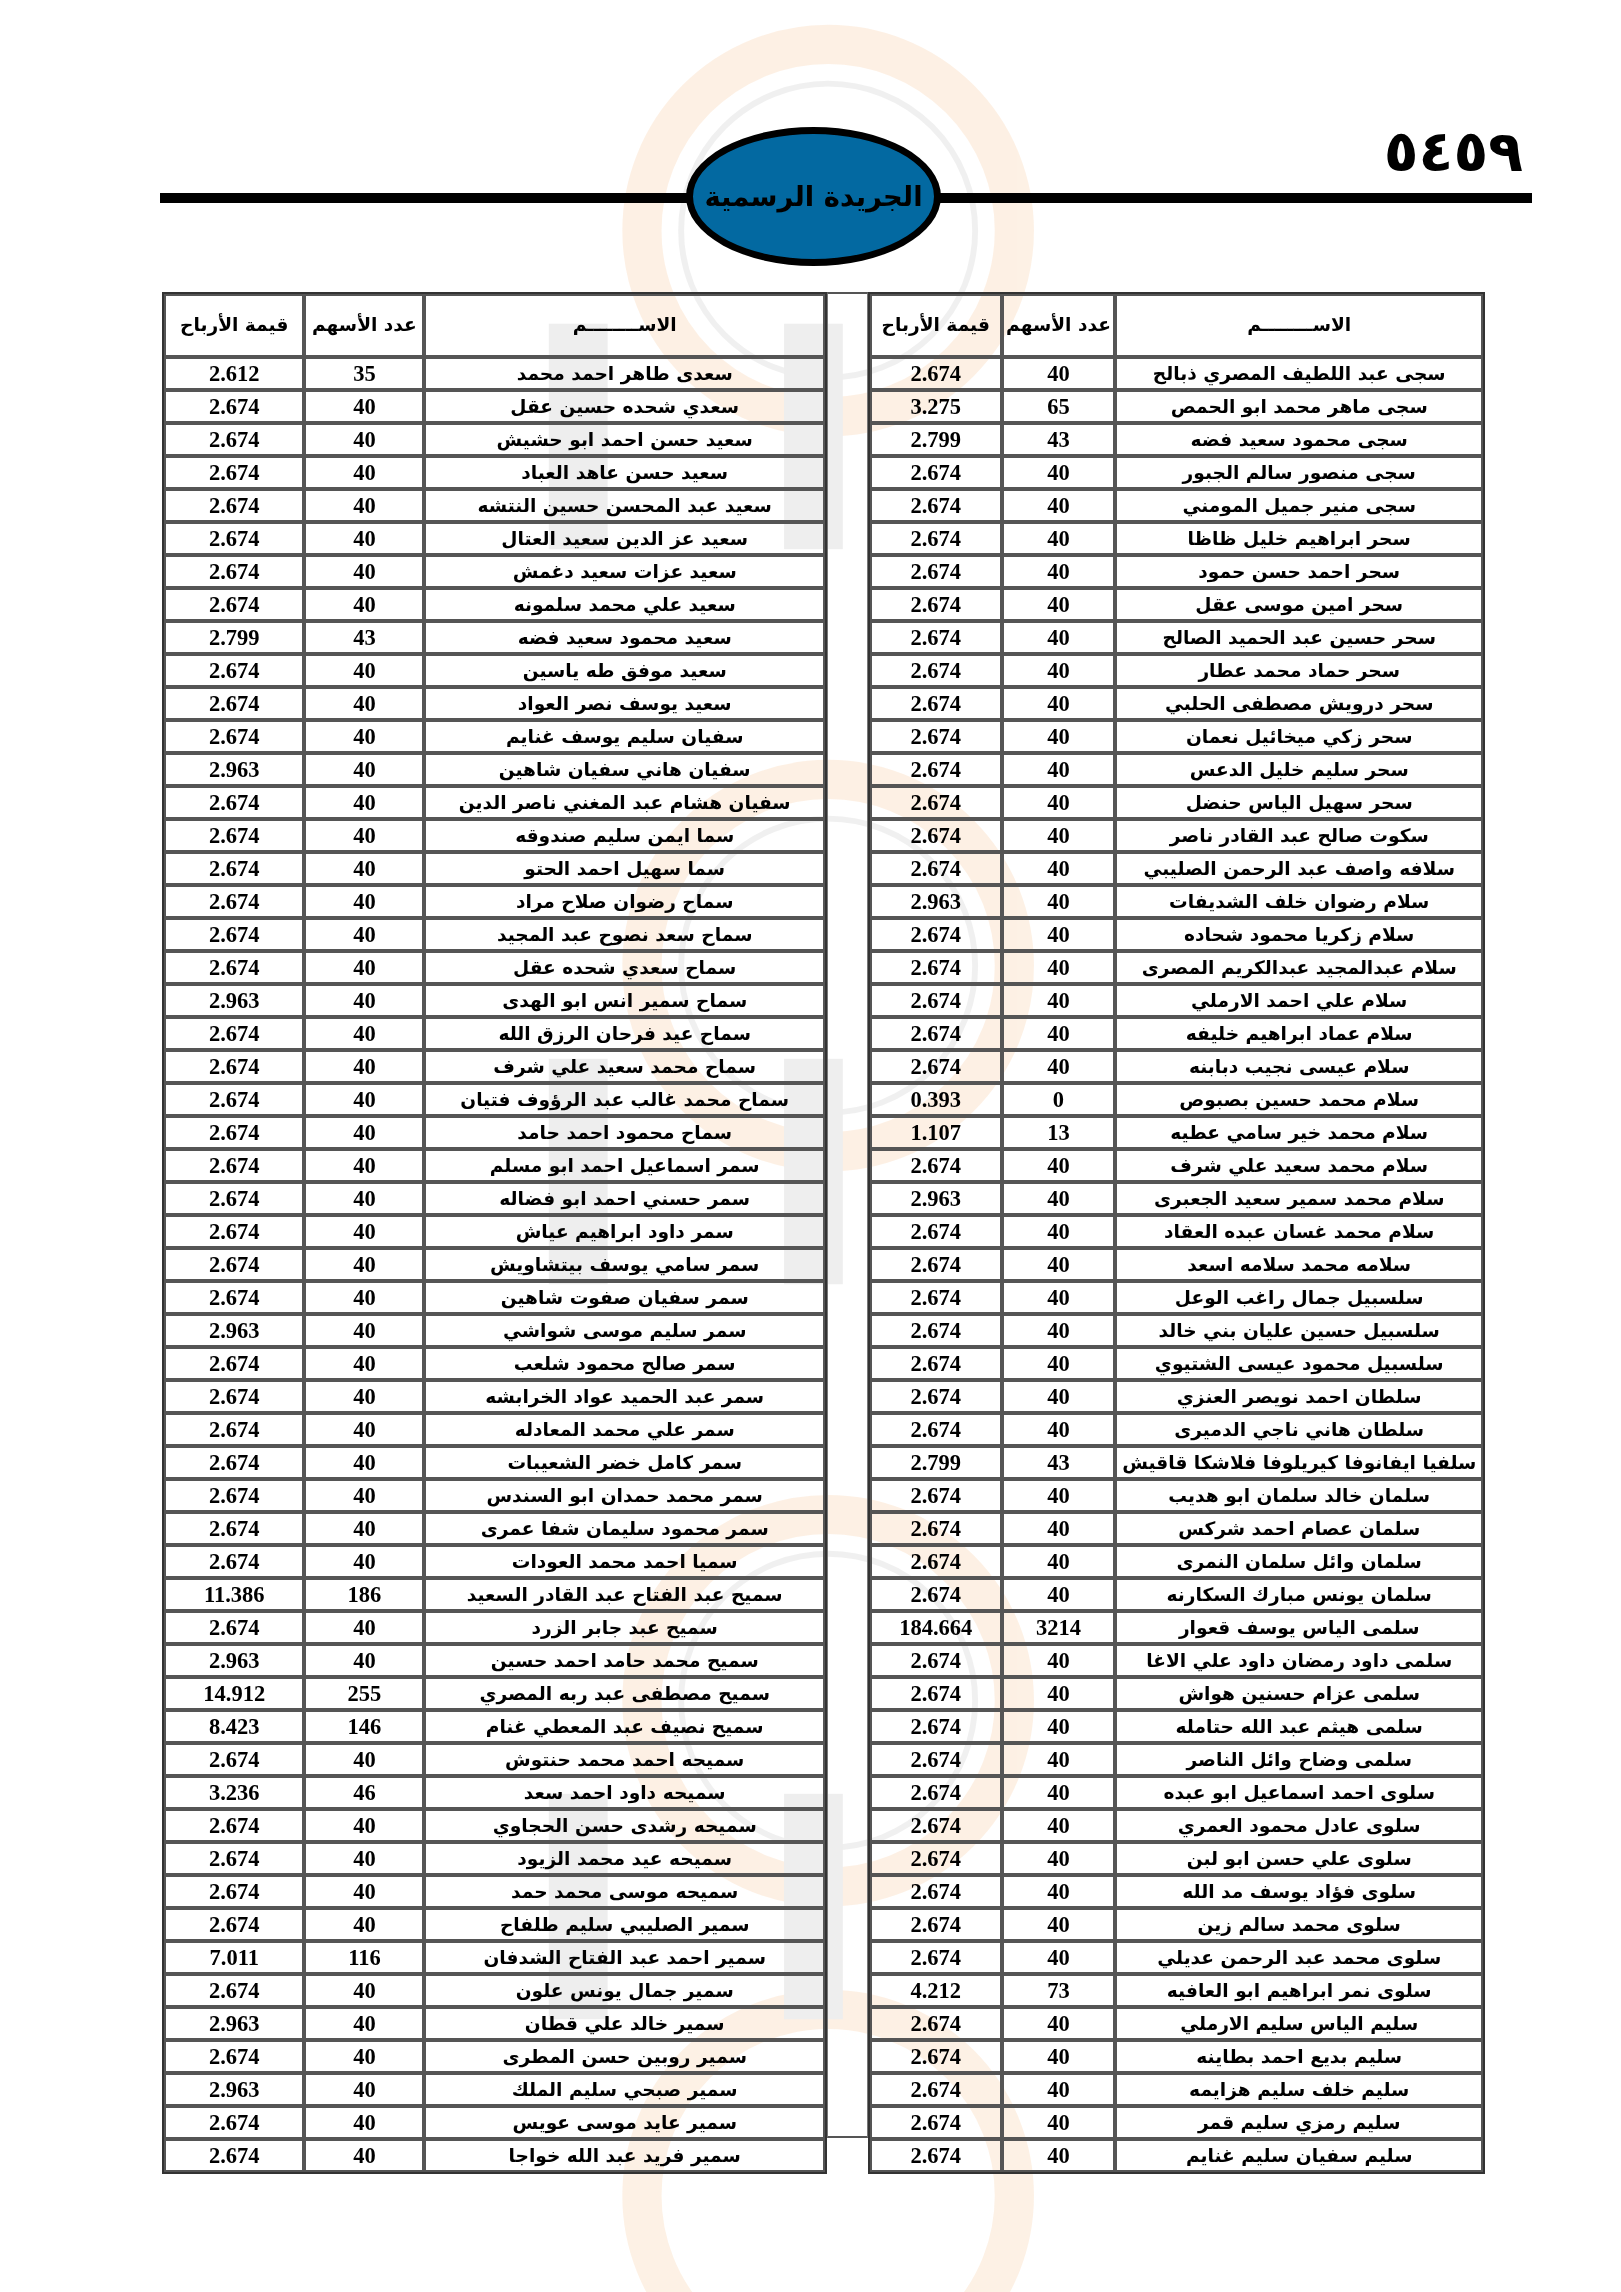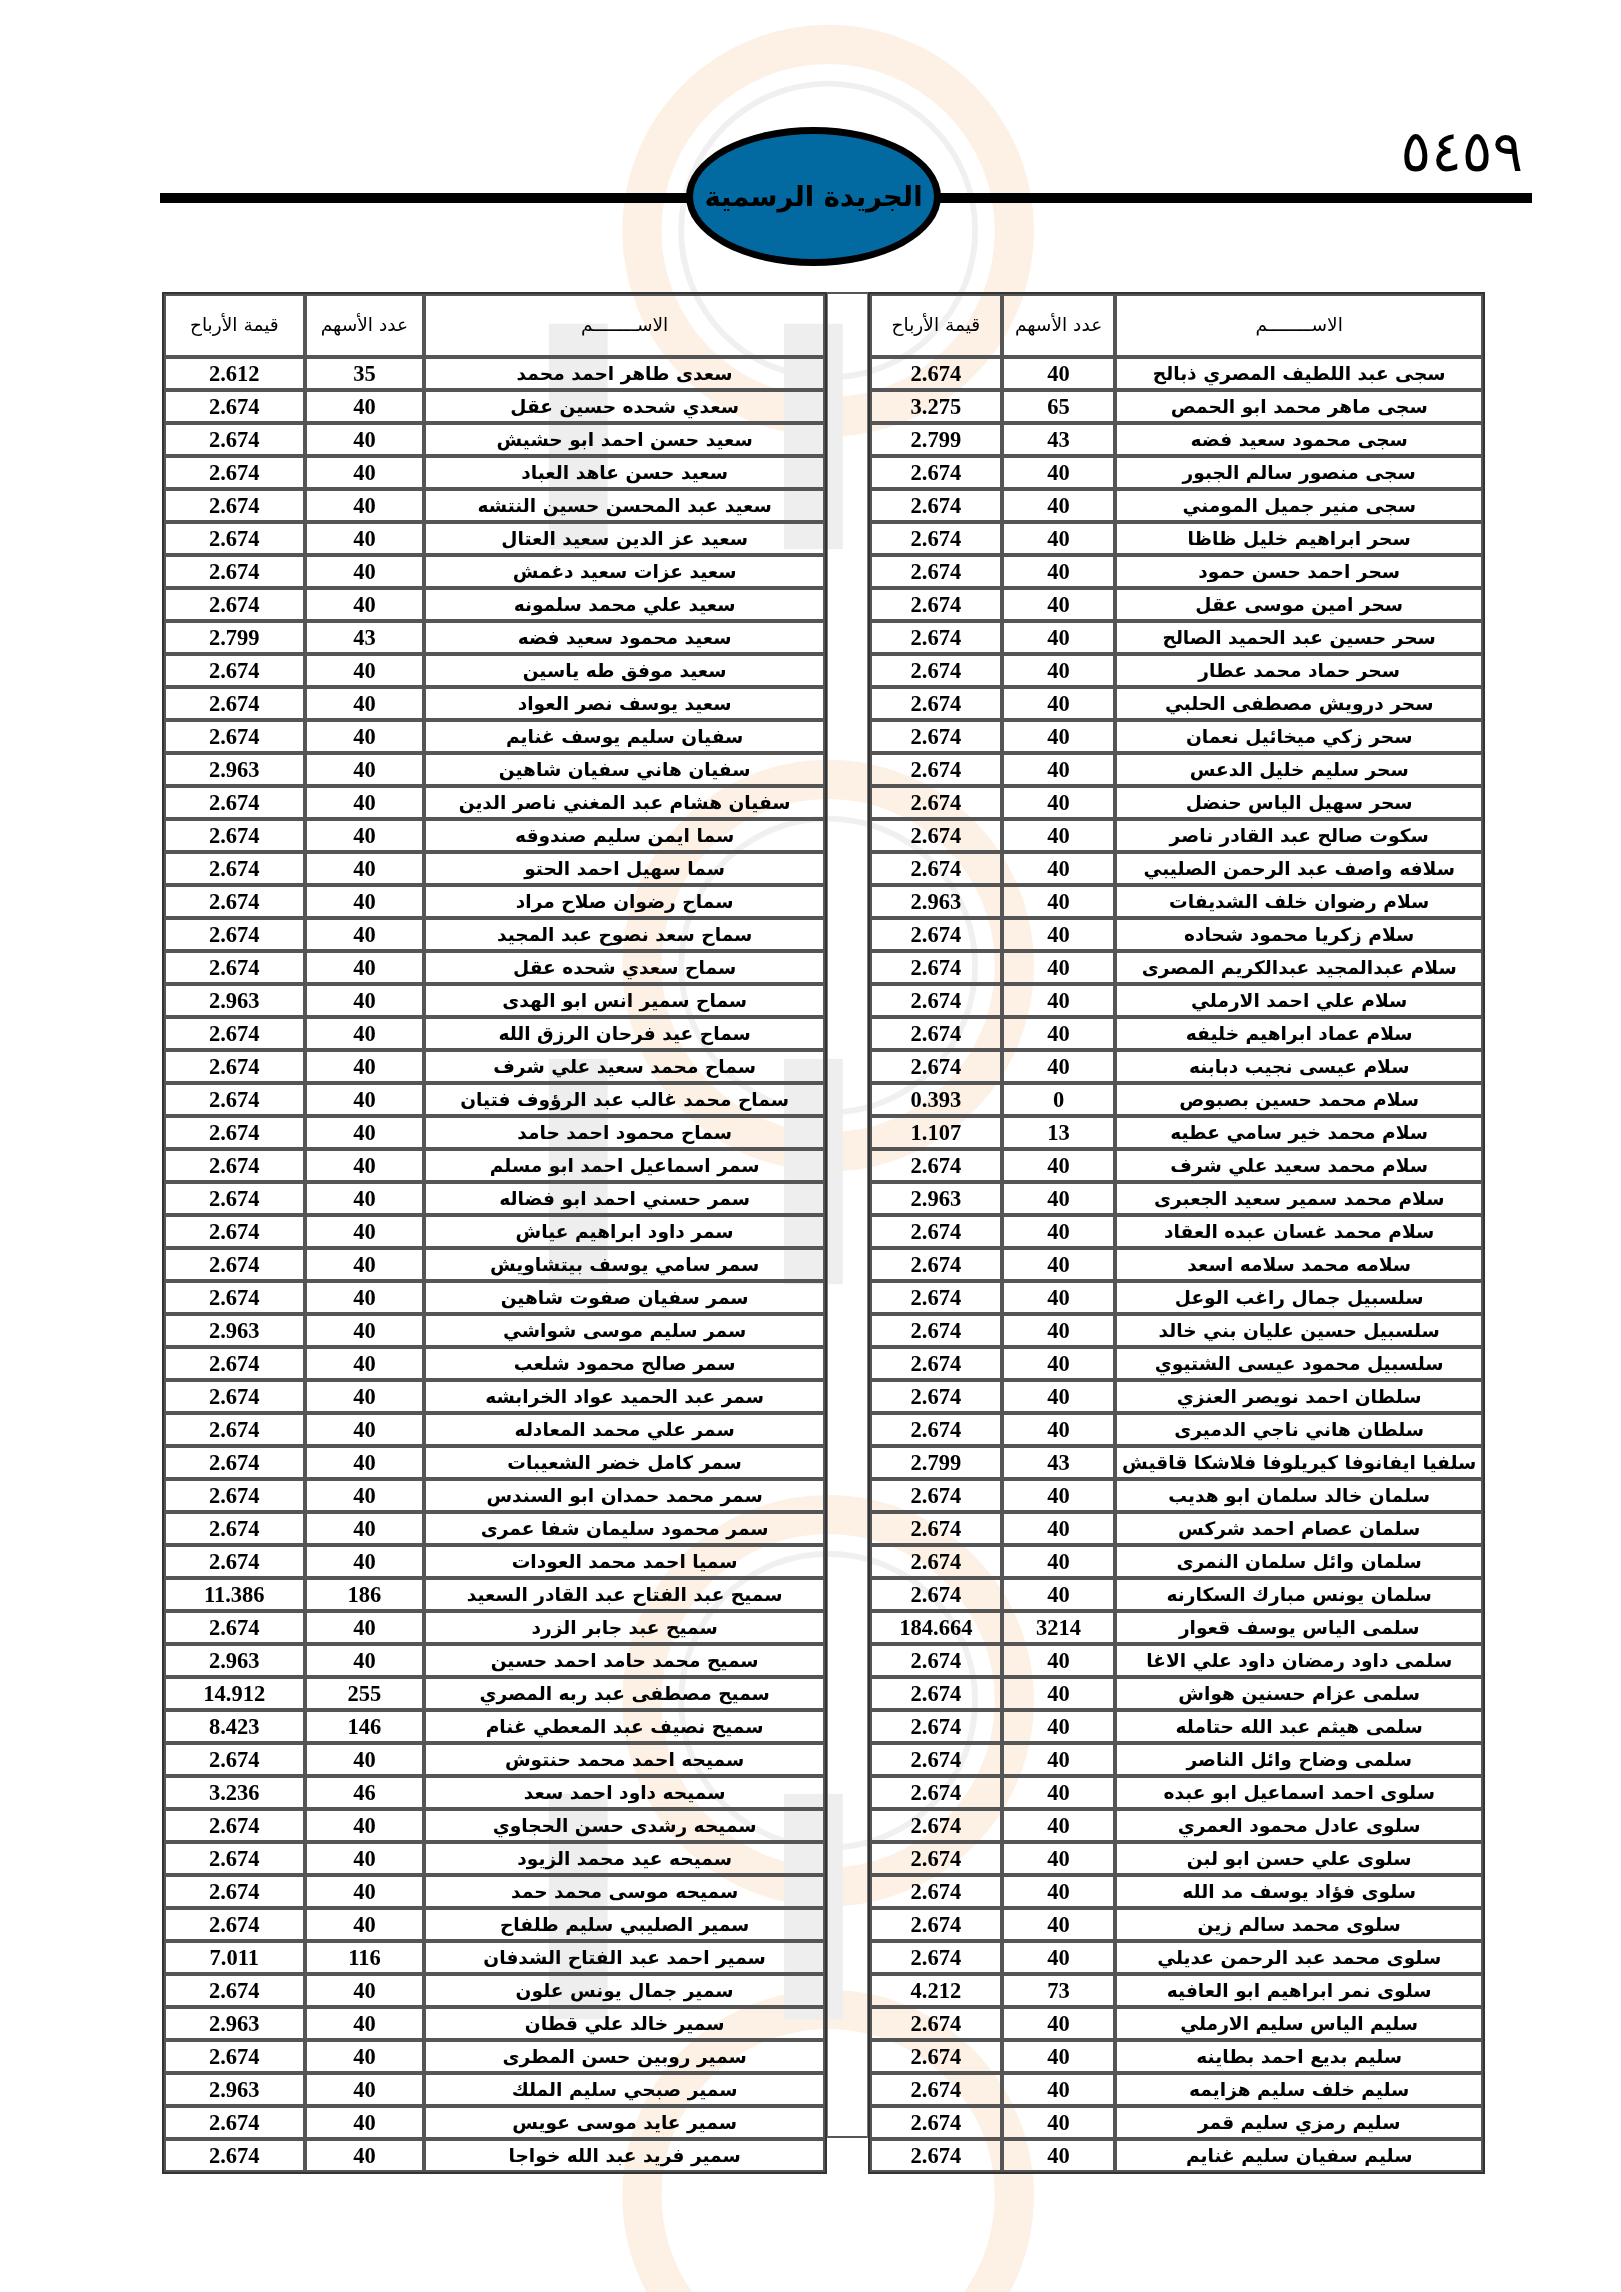--- a/index.html
+++ b/index.html
@@ -1,29 +1,29 @@
 <!DOCTYPE html>
 <html><head>
 <meta charset="utf-8">
 <style>
   html, body { margin:0; padding:0; background:#ffffff; }
   body { width:1621px; height:2293px; position:relative; overflow:hidden;
          font-family:"DejaVu Sans", "Liberation Sans", sans-serif; color:#000; }
   .watermark { position:absolute; left:0; top:0; width:1621px; height:2293px; pointer-events:none; z-index:0; }
   .page-number { position:absolute; right:98px; top:118px; font-family:"DejaVu Sans", sans-serif;
-                 font-size:57px; font-weight:normal; letter-spacing:2px; z-index:2; }
+                 font-size:57px; font-weight:bold; letter-spacing:2px; z-index:2; }
   .rule { position:absolute; left:160px; width:1372px; top:193px; height:9.8px; background:#000; z-index:2; }
   .title-oval { position:absolute; left:686px; top:127px; width:255px; height:139px; border:7.8px solid #000;
                 border-radius:50%; background:#0369a1; z-index:3; box-sizing:border-box;
                 display:flex; align-items:center; justify-content:center; }
   .title-oval span { font-size:27.4px; font-weight:bold; direction:rtl; }
   .tables { position:absolute; top:292px; left:162px; width:1323px; z-index:2; display:flex; flex-direction:row-reverse; }
   table { border-collapse:separate; border-spacing:0; border:2.9px double #333; direction:rtl; background:transparent; }
   td, th { border:2.9px double #555; height:33px; padding:0; text-align:center; box-sizing:border-box; }
-  th { font-weight:normal; font-size:18.6px; height:63px; line-height:1.1; }
+  th { font-weight:bold; font-size:18.6px; height:63px; line-height:1.1; }
   td.name { font-size:18.6px; font-weight:bold; direction:rtl; white-space:nowrap; }
   td.num { font-family:"Liberation Serif", "DejaVu Serif", serif; font-size:22.5px; font-weight:bold; }
   .t-right { width:617px; }
   .t-right .c-name { width:368px; } .t-right .c-shares { width:116px; } .t-right .c-div { width:134px; }
   .t-left { width:665px; }
   .t-left .c-name { width:402px; } .t-left .c-shares { width:121px; } .t-left .c-div { width:142px; }
   .gap { width:41px; border-top:2.9px double #555; border-bottom:2.9px double #555; border-left:1px solid #777; border-right:1px solid #777; box-sizing:border-box; height:1846px; }
 </style>
 </head>
 <body>

